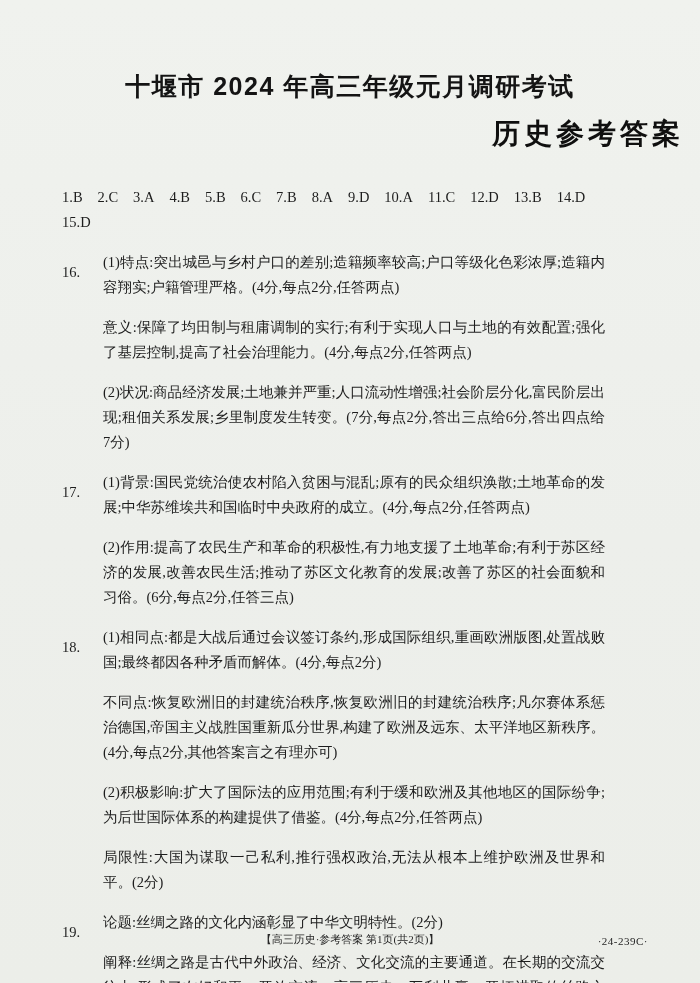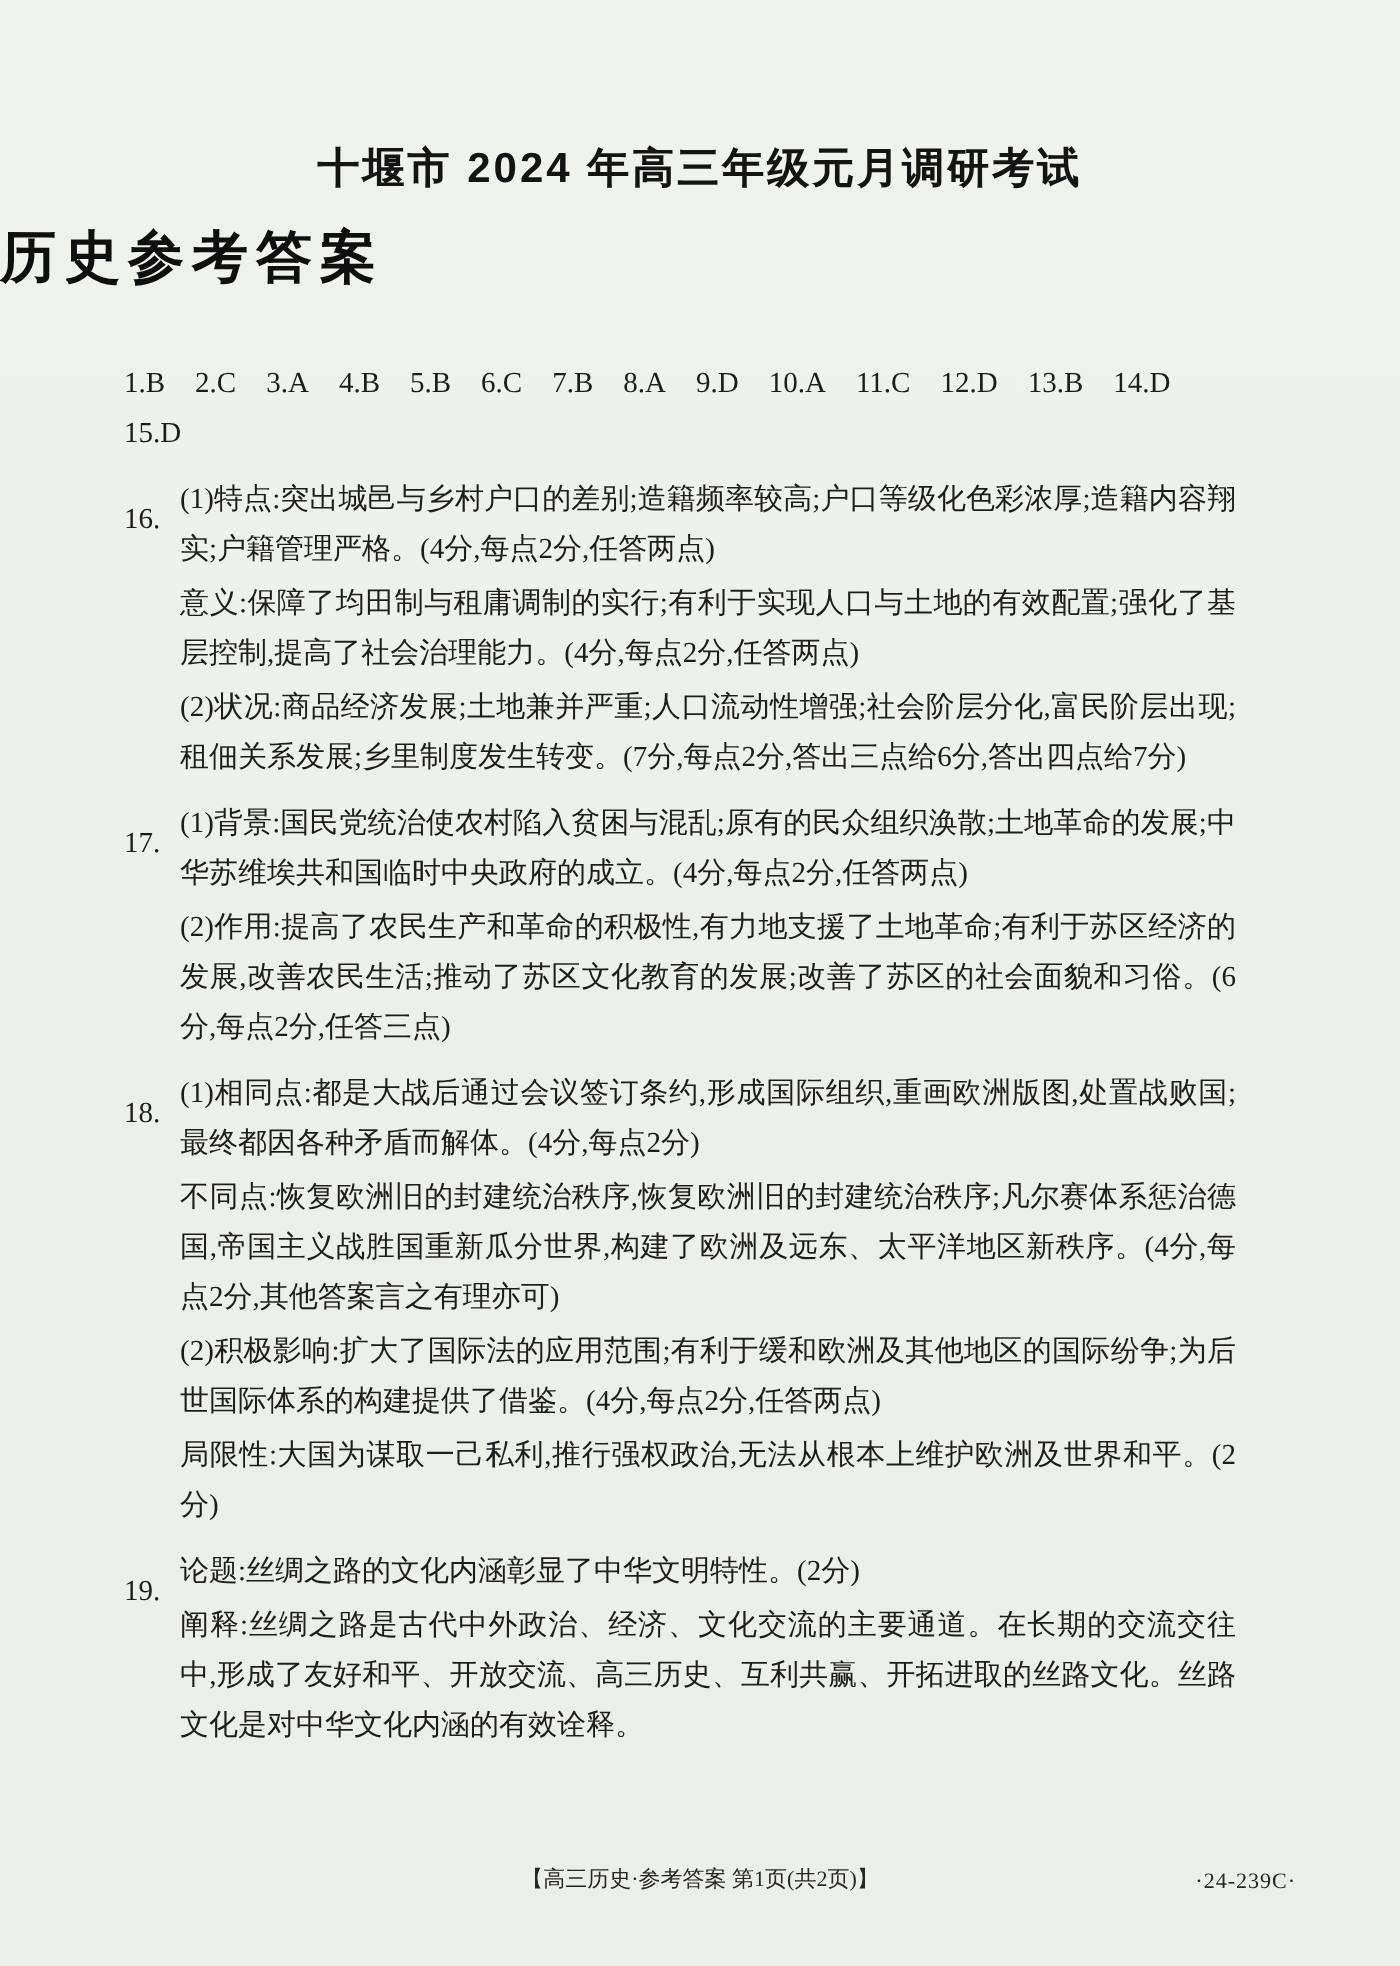--- a/index.html
+++ b/index.html
@@ -13,28 +13,28 @@
     width: 700px; height: 983px;
     box-sizing: border-box;
     overflow: hidden;
     background: linear-gradient(180deg, #f0f2ee 0%, #edefeb 55%, #eceee9 100%);
     color: #1e1e1e;
   }
   .title {
     margin: 70px 0 12px 0;
     text-align: center;
     font-family: "Liberation Sans", "DejaVu Sans", sans-serif;
-    font-size: 21px;
+    font-size: 25px;
     font-weight: 700;
     letter-spacing: 1.5px;
     color: #141414;
   }
   .subtitle {
-    margin: 7px 3px 0 0;
-    text-align: left;
+    margin: 7px 16px 0 0;
+    text-align: right;
     font-family: "Liberation Sans", "DejaVu Sans", sans-serif;
     font-size: 28px;
     font-weight: 900;
     letter-spacing: 4px;
     color: #0f0f0f;
   }
   .content {
     padding: 32px 80px 0 62px;
     font-size: 14.5px;
     line-height: 25px;
@@ -42,21 +42,21 @@
   }
   .mcq-row { white-space: nowrap; }
   .mcq-item { display: inline-block; margin-right: 15px; }
   .question {
     position: relative;
     padding-left: 26px;
     margin-top: 8px;
   }
   .qnum { position: absolute; left: 0; top: 10px; }
   .para {
-    margin: 2px;
+    margin: 15px;
     text-align: justify;
     text-justify: inter-ideograph;
   }
   .footer {
     position: absolute;
     left: 0; right: 0; bottom: 36px;
     height: 17px;
     font-size: 11px;
     color: #262626;
   }

